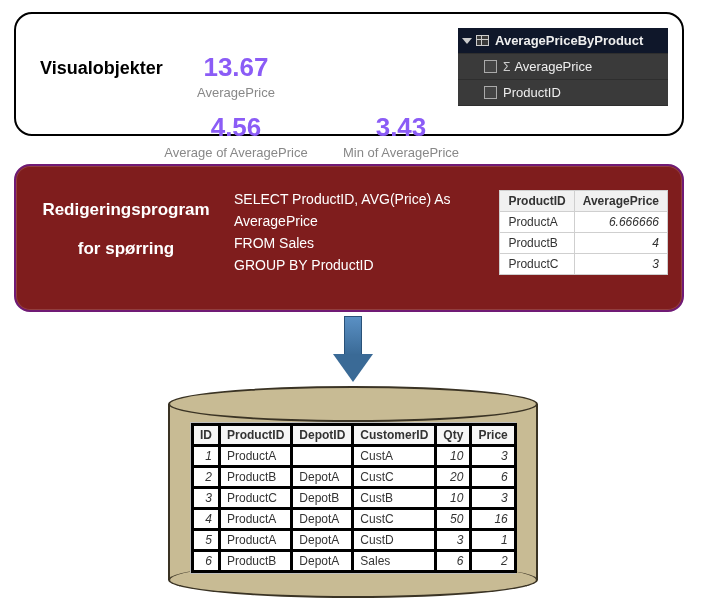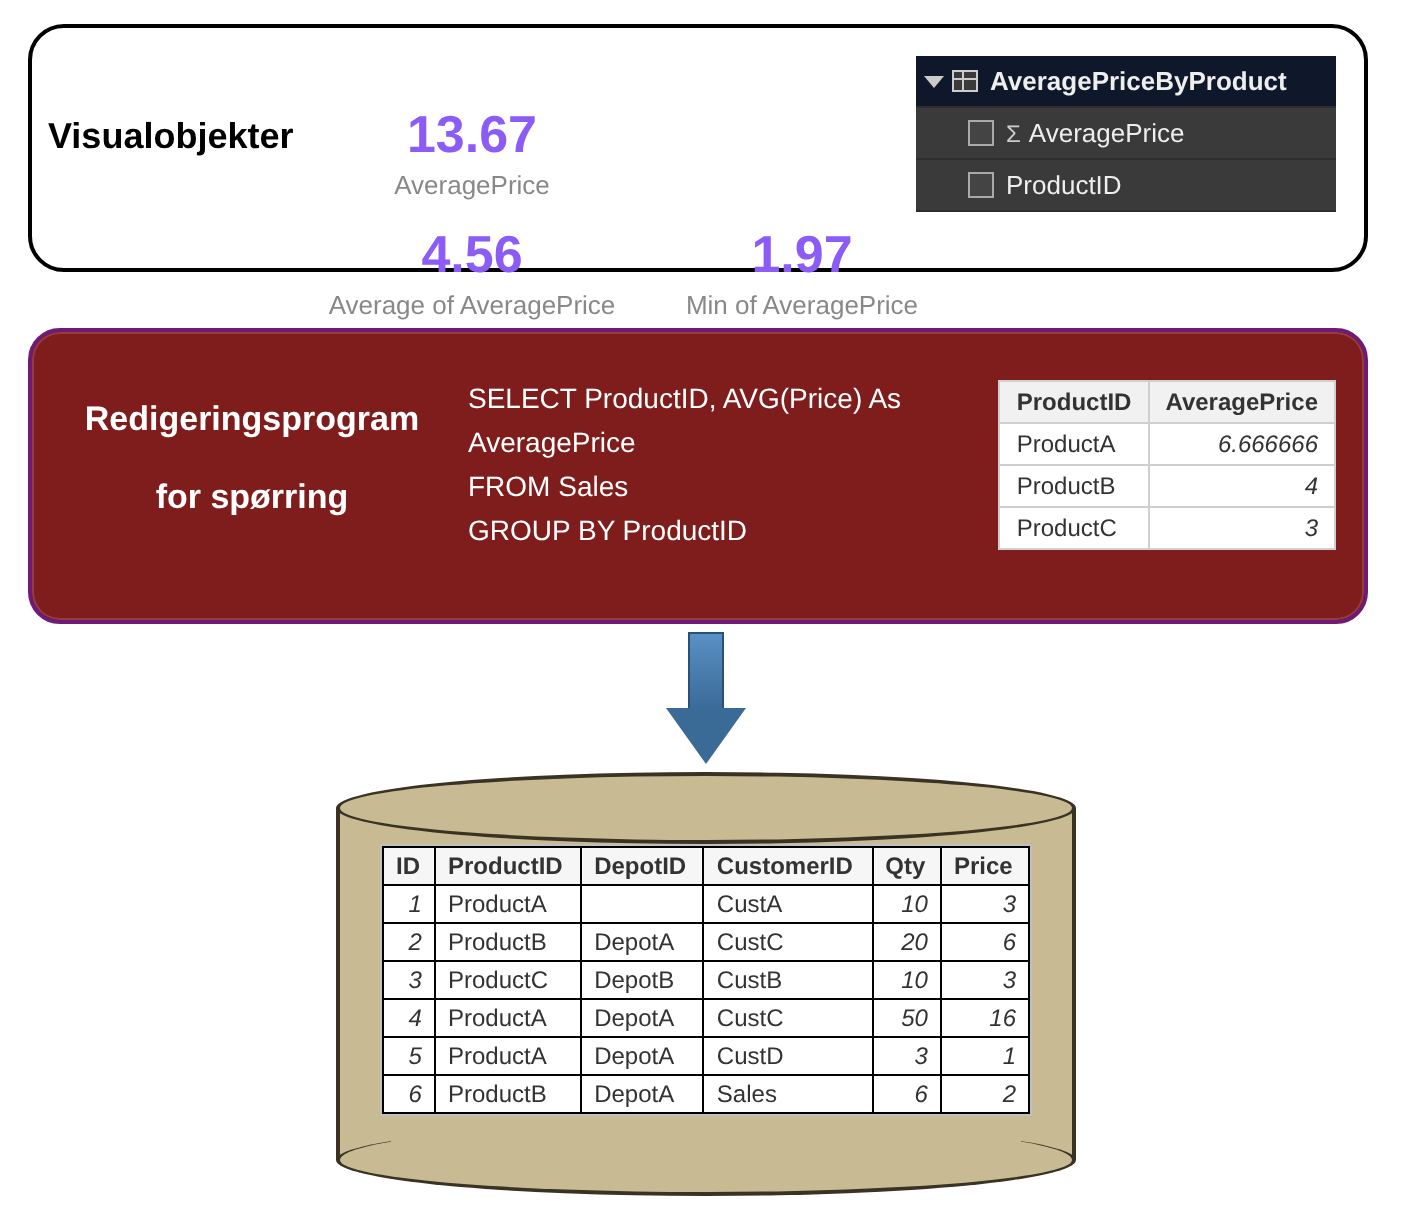--- a/index.html
+++ b/index.html
@@ -15,21 +15,21 @@
     position: absolute;
     left: 14px; top: 12px;
     width: 670px; height: 124px;
     border: 2.5px solid #000;
     border-radius: 18px;
     background: #fff;
     padding: 6px 14px;
   }
   .visuals-title {
     position: absolute;
-    left: 8px; top: 44px;
+    left: 24px; top: 44px;
     font-weight: 700;
     font-size: 18px;
     color: #000;
   }
   .metric {
     position: absolute;
     text-align: center;
     color: #666;
   }
   .metric .val { font-size: 26px; color: #8b5cf6; font-weight: 700; margin-top: 28px; }
@@ -180,21 +180,21 @@
     border: 1px solid #bfbfbf;
     padding: 0;
   }
   .db-table {
     width: 100%;
     border-collapse: collapse;
     font-size: 12px;
     color: #333;
   }
   .db-table th, .db-table td {
-    border: 1px solid #000000;
+    border: 3px solid #000000;
     padding: 2px 6px;
     margin-left: 32px;
   }
   .db-table th { background: #f6f6f6; text-align: left; font-weight: 600; }
   .db-table td.idx { text-align: right; font-style: italic; }
   .db-table td.num { text-align: right; font-style: italic; }
 </style>
 </head>
 <body>
 
@@ -203,21 +203,21 @@
 
   <div class="metric m1">
     <div class="val">13.67</div>
     <div class="lbl">AveragePrice</div>
   </div>
   <div class="metric m2">
     <div class="val">4.56</div>
     <div class="lbl">Average of AveragePrice</div>
   </div>
   <div class="metric m3">
-    <div class="val">1.97</div>
+    <div class="val">3.43</div>
     <div class="lbl">Min of AveragePrice</div>
   </div>
 
   <div class="field-list">
     <div class="row head">
       <span class="tri"></span>
       <span class="tblico"></span>
       <span>AveragePriceByProduct</span>
     </div>
     <div class="row child">

